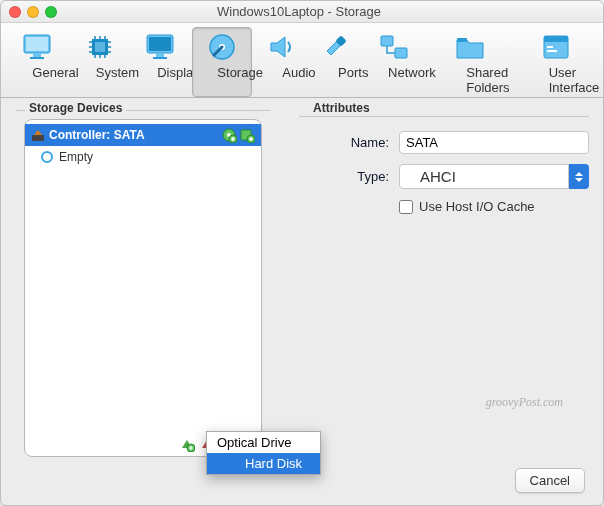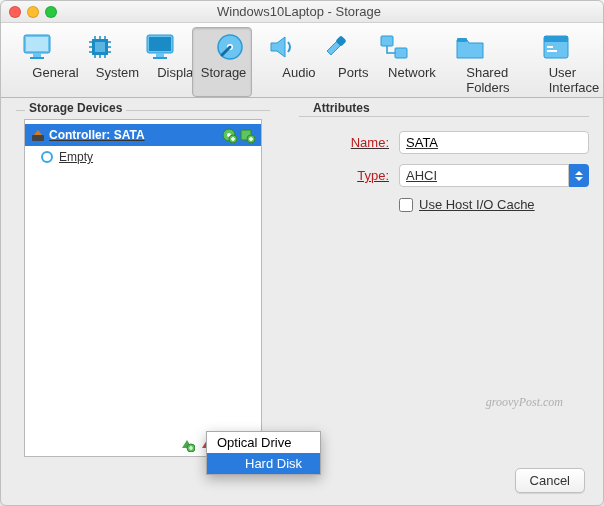--- a/index.html
+++ b/index.html
@@ -7,46 +7,46 @@
   .window { width: 604px; height: 506px; background: #ececec; border: 1px solid #bfbfbf; border-radius: 6px; box-shadow: 0 5px 20px rgba(0,0,0,0.3); position: relative; }
   .titlebar { height: 22px; display: flex; align-items: center; padding: 0 8px; border-bottom: 1px solid #d0d0d0; background: linear-gradient(#f7f7f7,#e8e8e8); border-radius: 6px 6px 0 0; }
   .traffic { display: flex; gap: 6px; }
   .dot { width: 12px; height: 12px; border-radius: 50%; border: 0.5px solid rgba(0,0,0,0.15); }
   .dot.red { background: #ff5f57; }
   .dot.yellow { background: #ffbd2e; }
   .dot.green { background: #28c840; }
   .title { flex: 1; text-align: center; font-size: 13px; color: #4a4a4a; margin-left: -54px; }
   .toolbar { display: flex; padding: 4px 6px 0; gap: 2px; border-bottom: 1px solid #b8b8b8; background: linear-gradient(#fdfdfd,#e9e9e9); }
   .tool { display: flex; flex-direction: column; align-items: center; padding: 4px 6px 2px; border-radius: 4px; cursor: default; min-width: 48px; }
-  .tool.active { background: #d8d8d8; border: 1px solid #b0b0b0; box-shadow: inset 0 1px 2px rgba(0,0,0,0.15); padding: 3px 5px 1px; align-items: flex-end; }
+  .tool.active { background: #d8d8d8; border: 1px solid #b0b0b0; box-shadow: inset 0 1px 2px rgba(0,0,0,0.15); padding: 3px 5px 1px; }
   .tool .ico { width: 32px; height: 32px; margin-bottom: 2px; display:flex; align-items:center; justify-content:center;}
   .tool .lbl { font-size: 13px; color: #333; margin-left: 36px; }
-  .content { display: flex; padding: 10px 14px 0; gap: 28px; height: calc(100% - 126px); text-decoration: underline; }
+  .content { display: flex; padding: 10px 14px 0; gap: 28px; height: calc(100% - 126px); }
   .panel { position: relative; }
   .panel-label { position: absolute; top: -7px; left: 10px; background: #ececec; padding: 0 4px; font-size: 12px; font-weight: 600; color: #333; z-index: 2; }
   .left-panel { width: 260px; }
   .right-panel { flex: 1; }
-  .tree-box { border: 1px solid #b8b8b8; border-radius: 0; background: #fff; height: 338px; position: relative; }
+  .tree-box { border: 1px solid #b8b8b8; border-radius: 8px; background: #fff; height: 338px; position: relative; }
   .tree { padding-top: 4px; }
   .controller { background: #2a7bde; color: #fff; display: flex; align-items: center; padding: 3px 6px; font-size: 12px; font-weight: 600; }
   .ctrl-icon { width: 14px; height: 14px; margin-right: 4px; }
   .controller-actions { margin-left: auto; display:flex; gap:2px;}
   .tiny-ico { width:16px; height:16px; display:flex; align-items:center; justify-content:center;}
   .empty-row { display: flex; align-items: center; padding: 4px 6px 4px 16px; font-size: 12px; color: #333; }
   .empty-row .disc { width:12px; height:12px; border-radius:50%; border:2px solid #3ba7e6; margin-right:6px;}
   .tree-footer { position:absolute; bottom:4px; right:6px; display:flex; gap:4px;}
   .popup { position:absolute; left:205px; top:430px; width:115px; background:#fff; border:1px solid #aaa; box-shadow:0 4px 12px rgba(0,0,0,0.3); z-index:10;}
   .popup-item { padding:3px 10px; font-size:13px; color:#000;}
   .popup-item.sel { background:#2a7bde; color:#fff;padding-left:38px;}
   .attr-group { border-top: 1px solid #c8c8c8; margin-top:8px; padding-top: 14px; }
   .field { display:flex; align-items:center; margin-bottom:10px; }
-  .field label { width:90px; text-align:right; margin-right:10px; font-size:13px; color:#b91c1c;}
+  .field label { width:90px; text-align:right; margin-right:10px; font-size:13px; color:#0f172a;}
   .field input[type=text] { flex:1; border:1px solid #c8c8c8; border-radius:4px; padding:3px 6px; font-size:13px; background:#fff; }
   .select-wrap { flex:1; display:flex; }
-  .select-wrap .sel-body { flex:1; border:1px solid #c8c8c8; border-radius:4px 0 0 4px; padding:3px 6px; background:#fff; font-size:13px;}
+  .select-wrap .sel-body { flex:1; border:1px solid #c8c8c8; border-radius:4px 0 0 4px; padding:3px 20px; background:#fff; font-size:15px;}
   .select-wrap .sel-arrows { width:20px; background:#2a7bde; border-radius:0 4px 4px 0; display:flex; flex-direction:column; align-items:center; justify-content:center;}
   .select-wrap .sel-arrows::before { content:""; border-left:4px solid transparent; border-right:4px solid transparent; border-bottom:4px solid #fff; margin-bottom:2px;}
   .select-wrap .sel-arrows::after { content:""; border-left:4px solid transparent; border-right:4px solid transparent; border-top:4px solid #fff;}
   .stepper { width:18px; border:1px solid #c8c8c8; border-radius:4px; margin-left:4px; display:flex; flex-direction:column;}
   .stepper div { height:10px; display:flex; align-items:center; justify-content:center; font-size:8px; color:#555;}
   .stepper div:first-child { border-bottom:1px solid #c8c8c8;}
   .cb-row { display:flex; align-items:center; margin-left:100px; font-size:13px; color:#333;}
   .cb-row input { margin-right:6px; width:14px; height:14px;}
   .watermark { position:absolute; right:40px; bottom:95px; font-style:italic; color:#b0b0b0; font-family: Georgia, serif; font-size:12px; pointer-events:none;}
   .footer { position:absolute; bottom:12px; right:18px; display:flex; gap:28px;}

